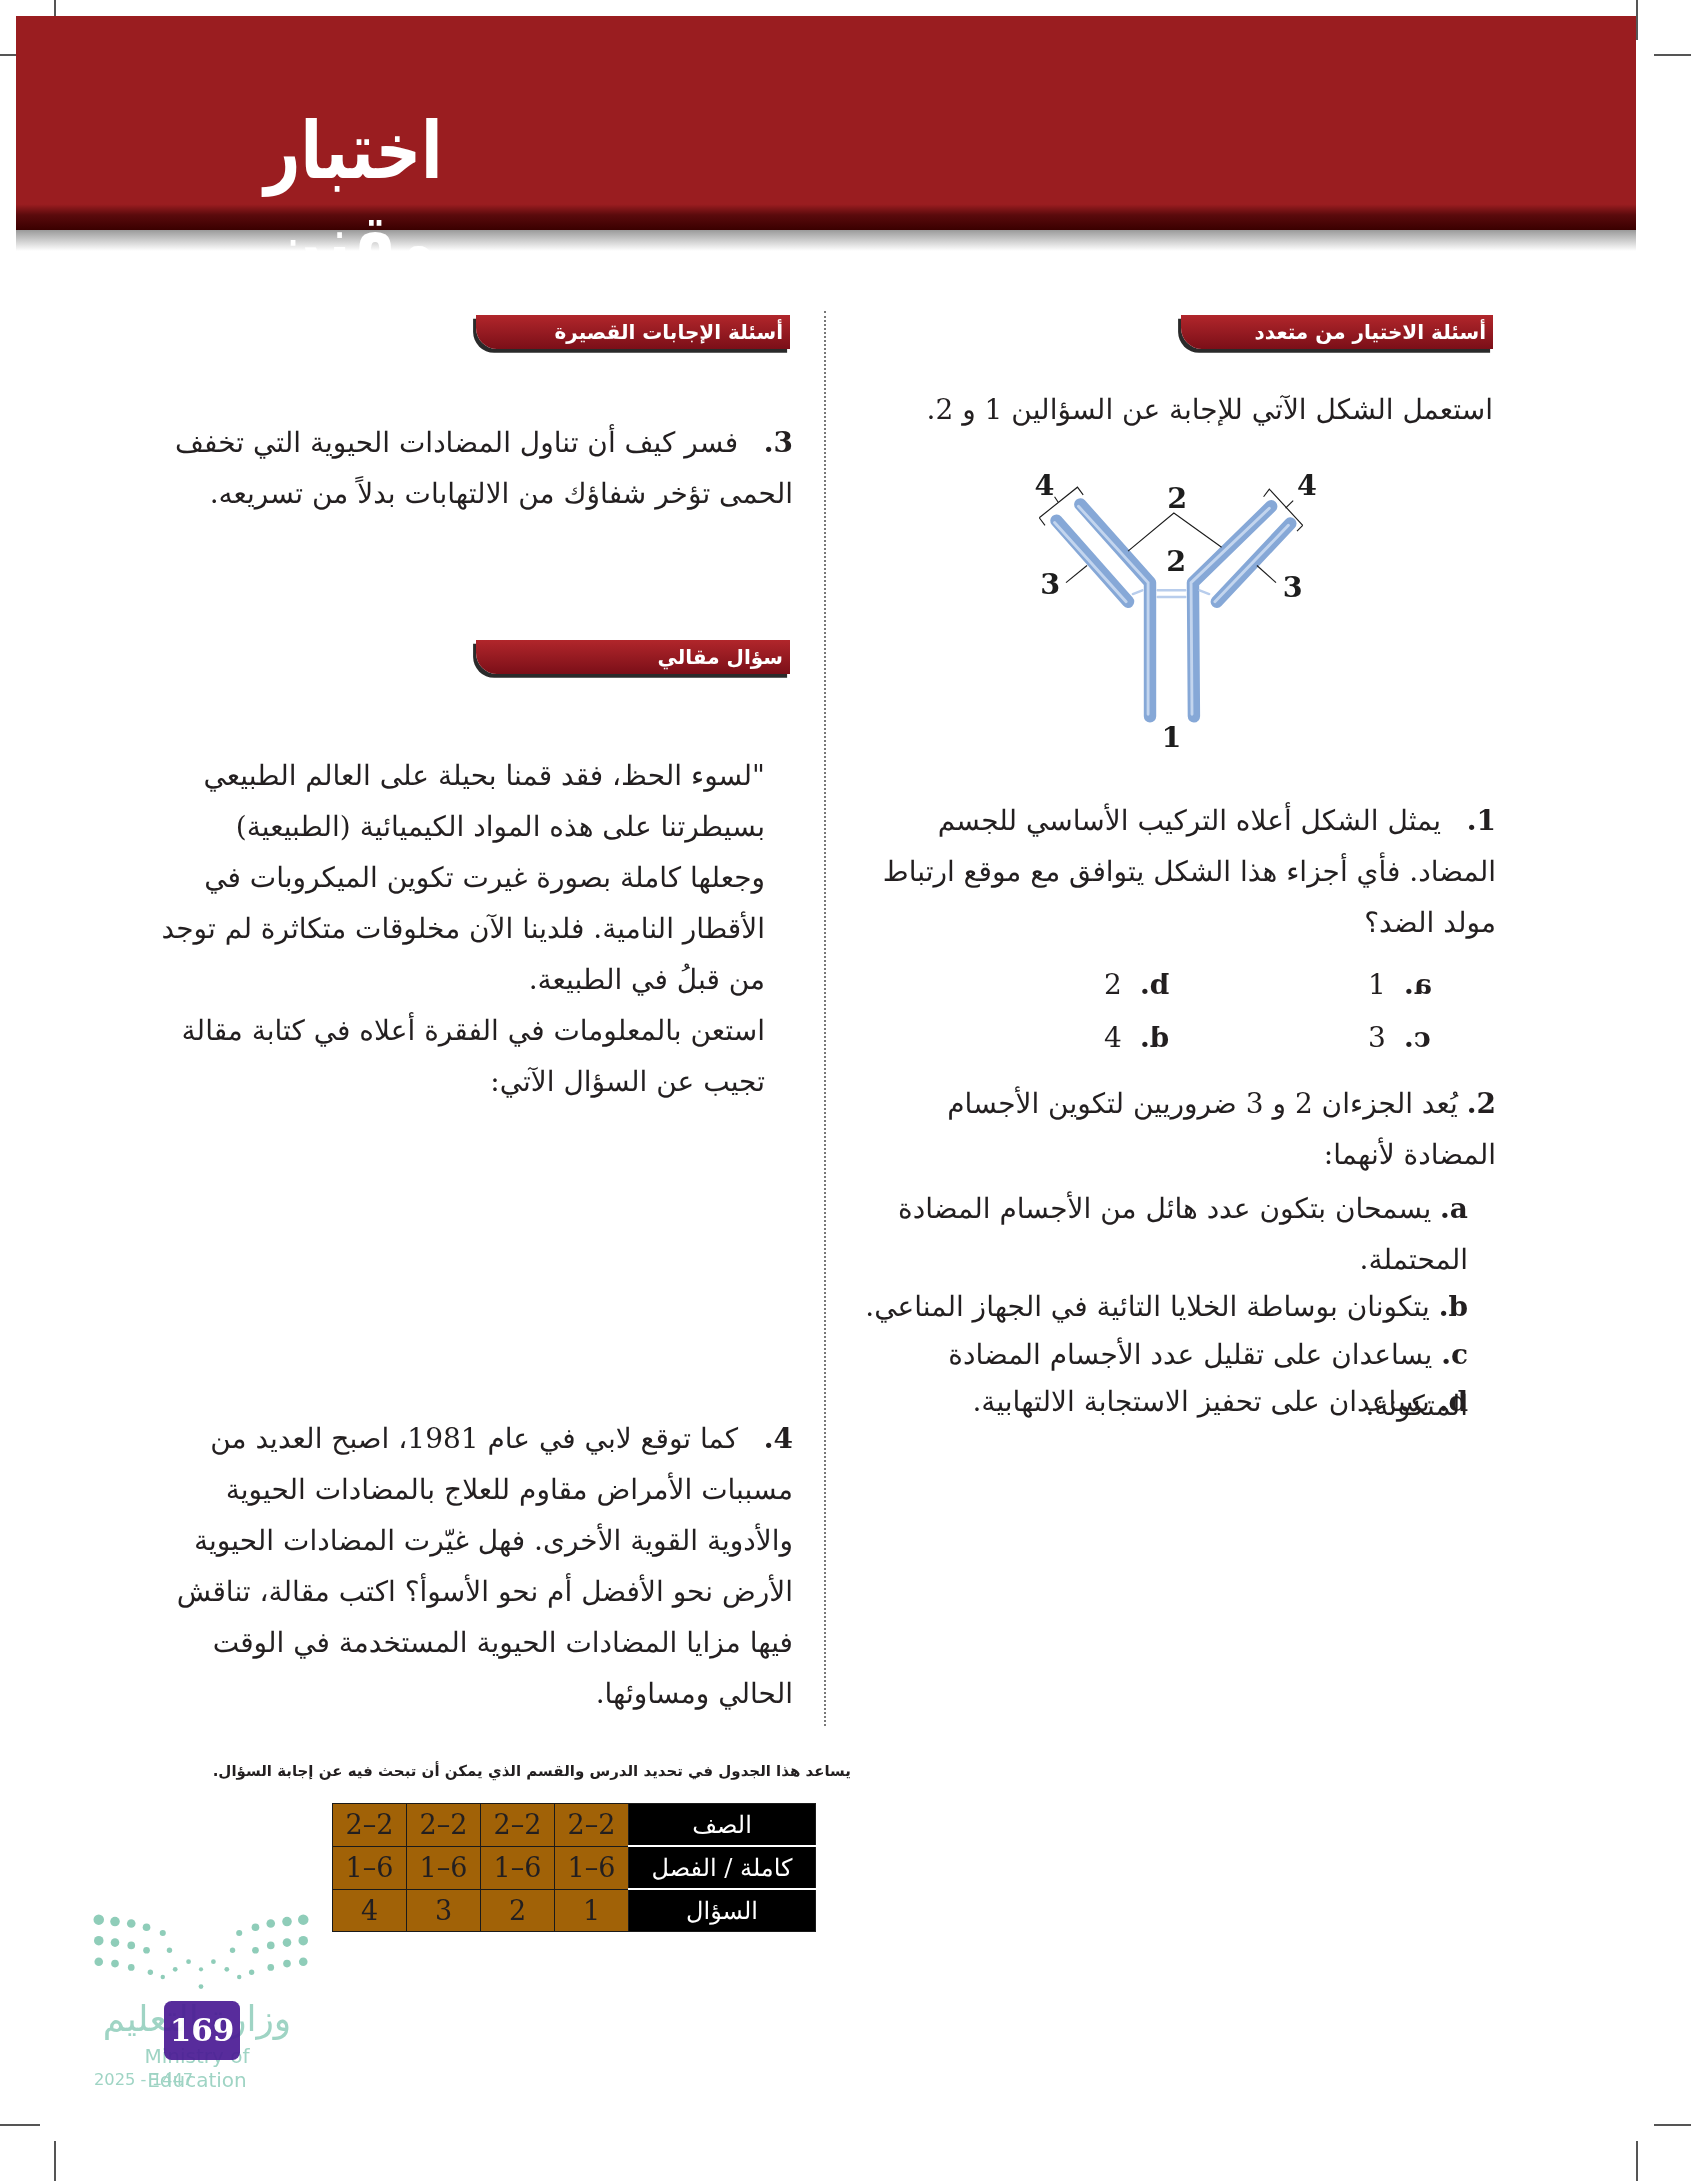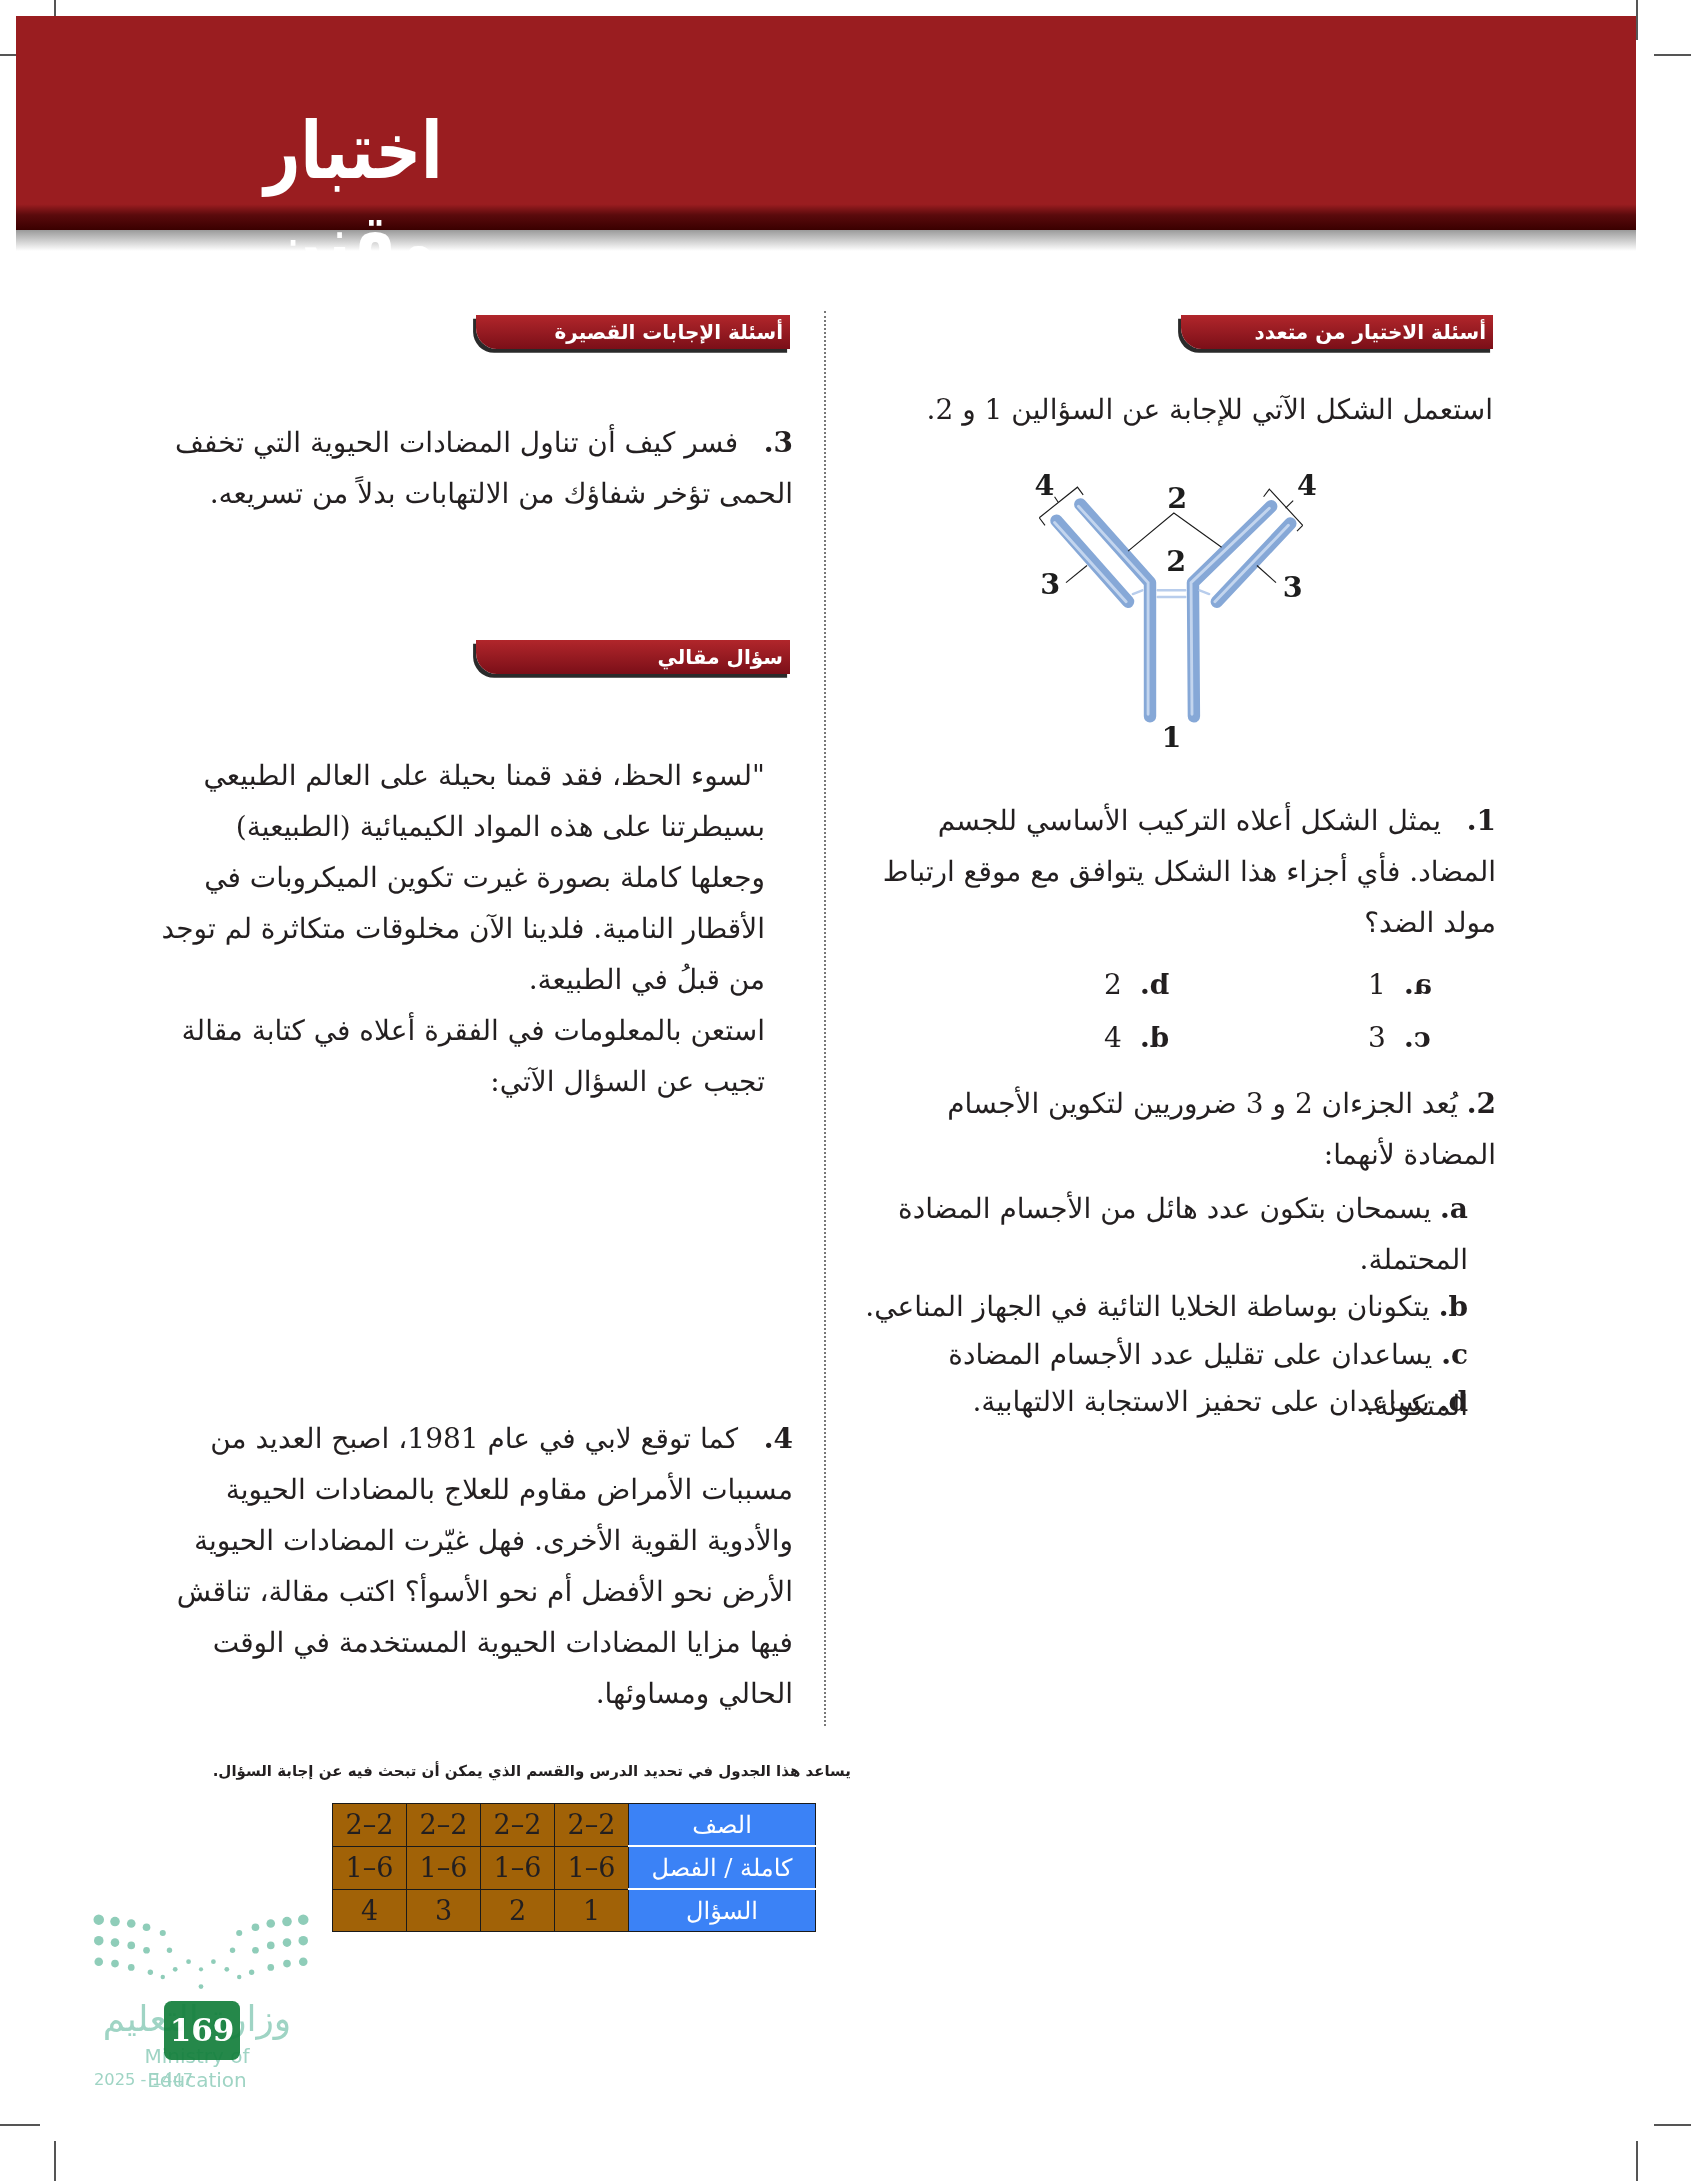--- a/index.html
+++ b/index.html
@@ -32,31 +32,31 @@
   
   .opt { font-size:28px; position:absolute; direction:ltr; }
   .opt b { font-weight:bold; }
   
   #table-caption { left:153px; top:1762px; width:698px; font-family:"DejaVu Sans", sans-serif;
             font-weight:bold; font-size:15px; direction:rtl; text-align:right; }
   #ref-table { left:332px; top:1803px; border-collapse:collapse; direction:rtl; }
   #ref-table td { border:1.9px solid #1a1a1a; height:41px; font-size:27px; text-align:center; padding:0;
             font-family:"DejaVu Serif", serif; }
   #ref-table td.val { width:73px; background:#a16207; }
-  #ref-table td.hd { width:186px; background:#3b82f6; color:#fff; font-size:24px; direction:rtl;
+  #ref-table td.hd { width:186px; background:#000000; color:#fff; font-size:24px; direction:rtl;
             border-bottom:2.9px solid #fff; }
   #ref-table tr:last-child td.hd { border-bottom:1.9px solid #1a1a1a; }
   
   #logo-dots { left:91px; top:1912px; width:220px; height:86px; }
   #ministry-ar { left:94px; top:1998px; width:206px; font-family:"DejaVu Sans", sans-serif;
             font-size:36px; color:#9fd4c4; direction:rtl; text-align:center; letter-spacing:1.9px; }
   #ministry-en { left:94px; top:2044px; width:206px; font-family:"DejaVu Sans", sans-serif;
             font-size:20px; color:#9fd4c4; text-align:center; }
   #ministry-year { left:94px; top:2070px; font-family:"DejaVu Sans", sans-serif; font-size:16.3px; color:#9fd4c4; }
-  #page-number { left:164px; top:2001px; width:76px; height:59px; background:#15803d; color:#fff;
+  #page-number { left:164px; top:2001px; width:76px; height:59px; background:#4c1d95; color:#fff;
             border-radius:7.6px; font-family:"DejaVu Serif", serif; font-weight:bold; font-size:31px;
             text-align:center; line-height:59px; opacity:0.93; }
 </style>
 </head>
 <body>
 
 <div class="crop" style="left:54px;top:0;width:1.9px;height:40px;"></div>
 <div class="crop" style="left:0;top:54px;width:40px;height:1.9px;"></div>
 <div class="crop" style="left:1636px;top:0;width:1.9px;height:40px;"></div>
 <div class="crop" style="left:1654px;top:54px;width:38px;height:1.9px;"></div>

